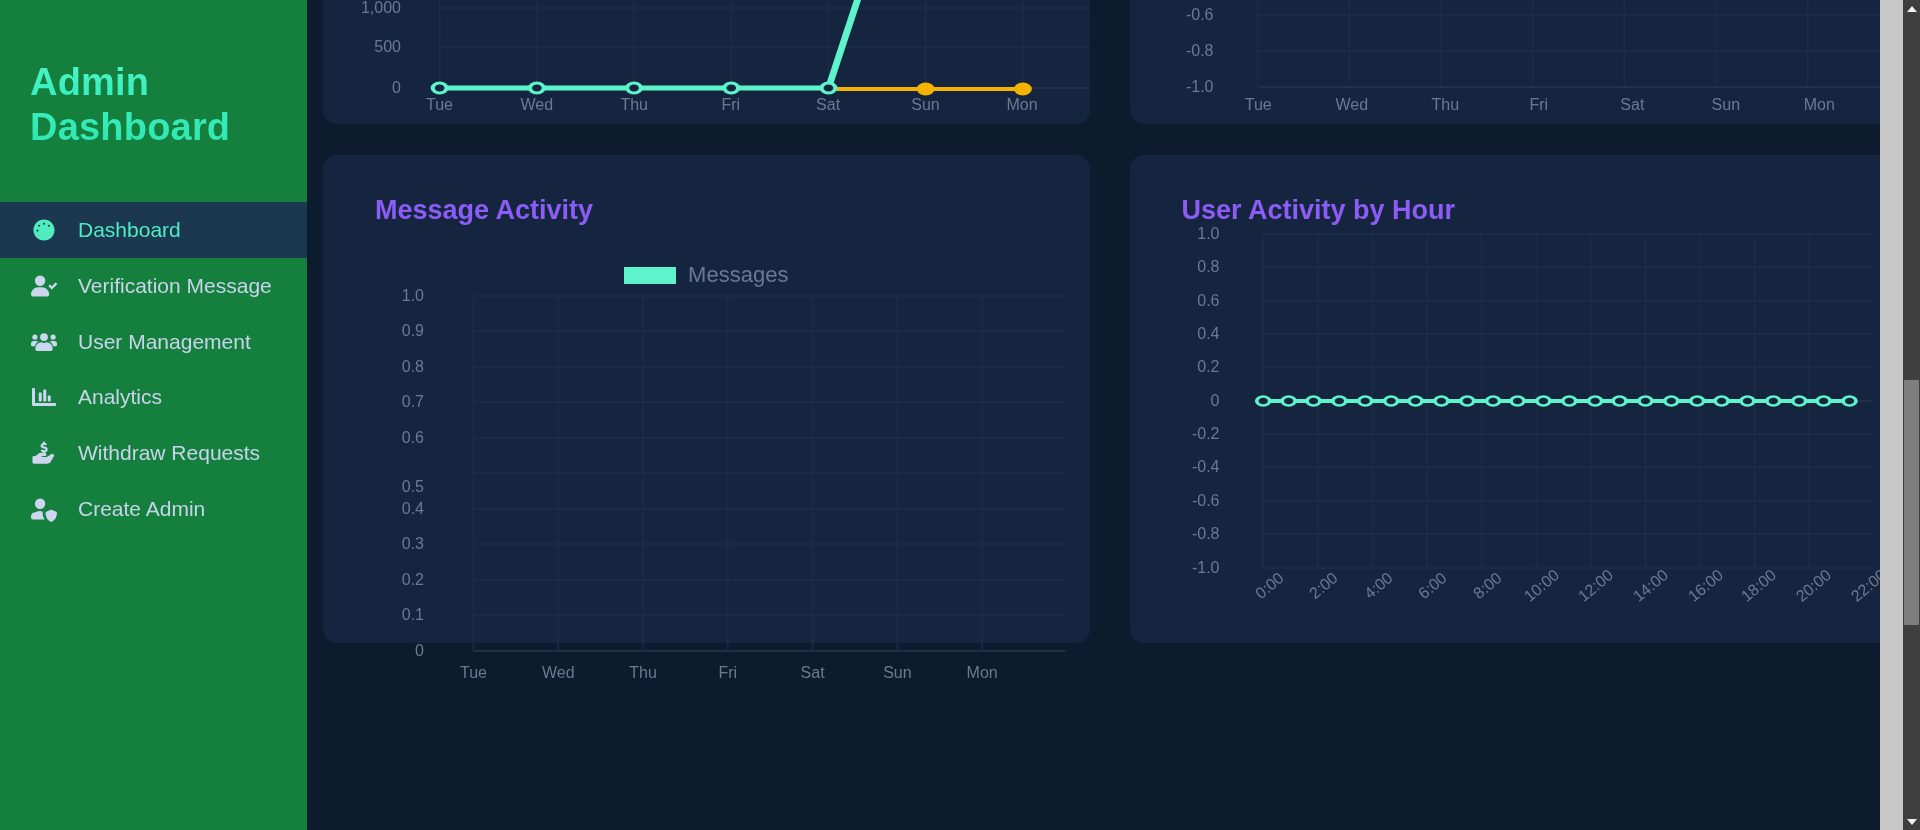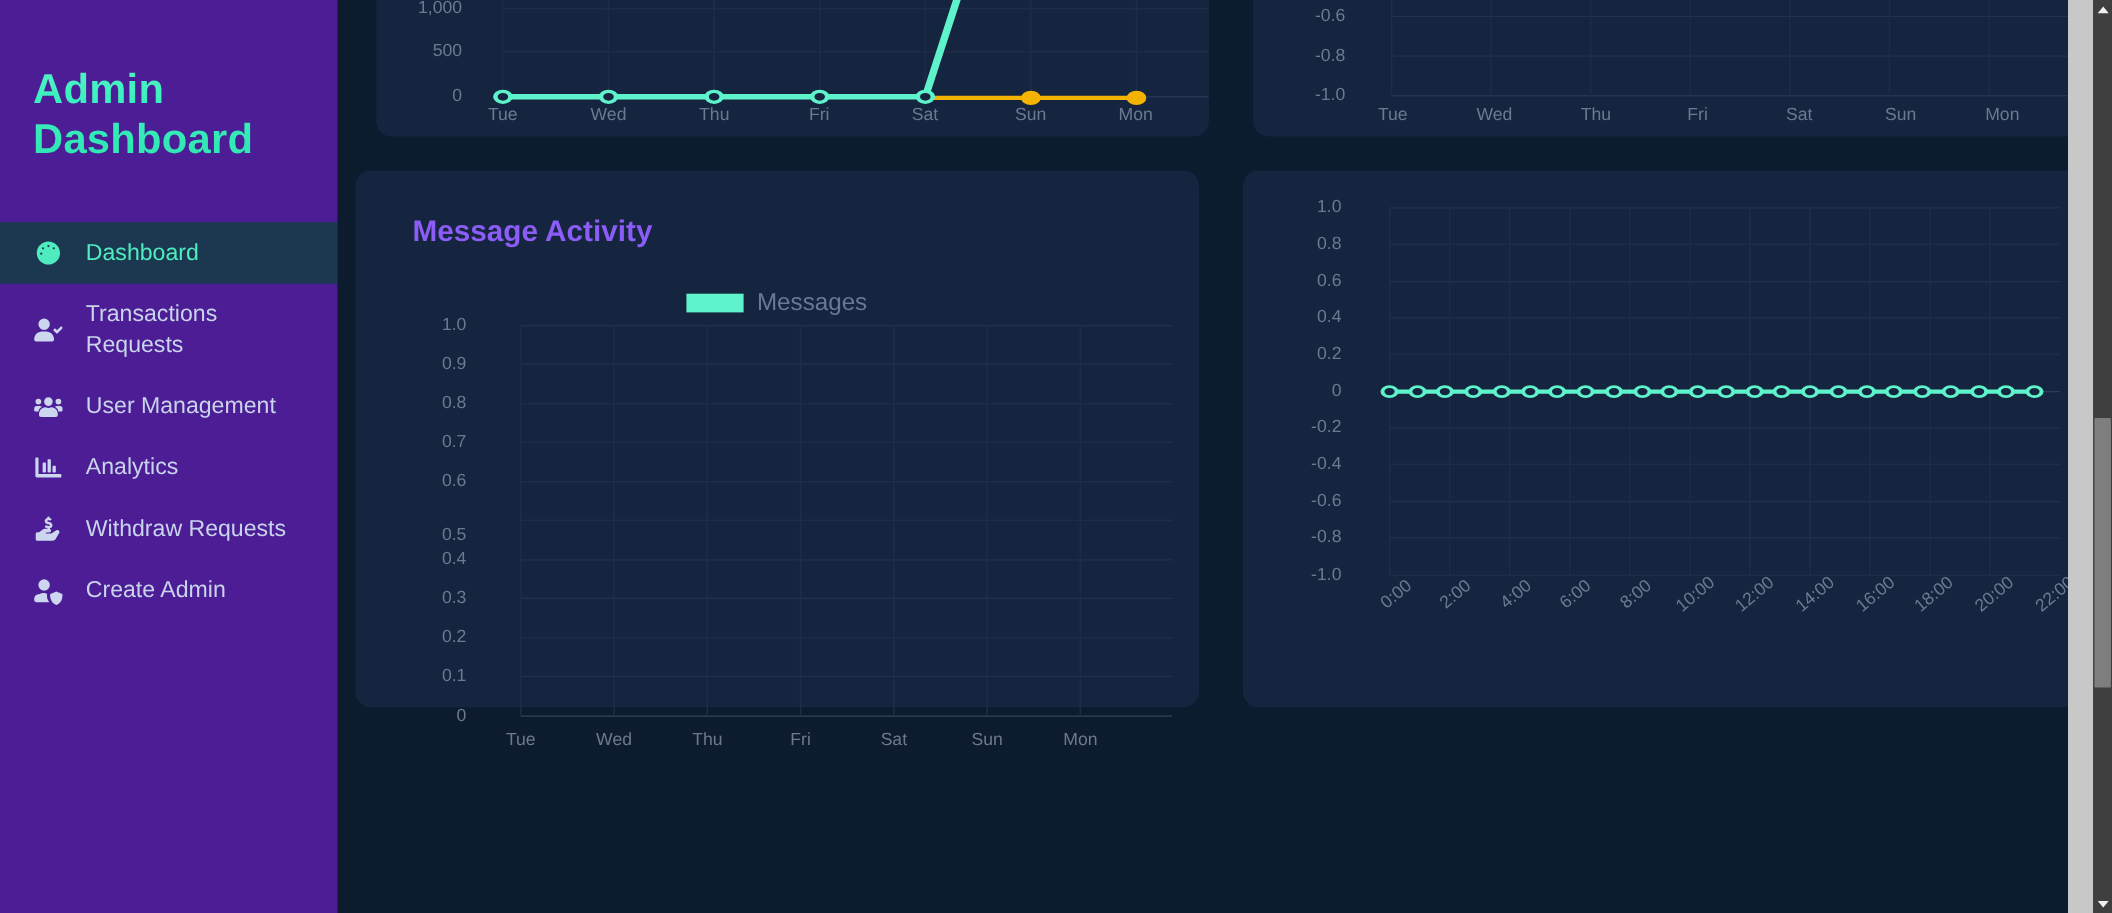--- a/index.html
+++ b/index.html
@@ -7,21 +7,21 @@
   body {
     background:#0d1b2e;
     font-family:"Liberation Sans", sans-serif;
     color:#dbe4f5;
   }
   #root { position:relative; width:1920px; height:830px; display:flex; }
 
   
   .sidebar {
     width:307px; flex:0 0 307px; height:830px;
-    background:#4c1d95;
+    background:#15803d;
     position:relative; overflow:hidden;
   }
   .brand {
     padding:60px 30px 0 30px;
     font-size:38px; font-weight:bold; line-height:1.18;
     background:linear-gradient(180deg,#8cf7c8 0%,#3bf0c0 60%,#2ee6b0 100%);
     -webkit-background-clip:text; background-clip:text;
     -webkit-text-fill-color:transparent; color:#4fecc0;
     letter-spacing:.2px;
   }
@@ -118,21 +118,21 @@
         </span>
         <span class="nav-label">Dashboard</span>
       </div>
 
       <div class="nav-item">
         <span class="nav-ico">
           <svg width="26" height="26" viewBox="0 0 640 512">
               <path d="M224 256a128 128 0 100-256 128 128 0 000 256zm-45 32C80 288 0 368 0 467a45 45 0 0045 45h358a45 45 0 0045-45c0-99-80-179-179-179h-90zm460-88l-24-24a12 12 0 00-17 0l-86 86-38-38a12 12 0 00-17 0l-24 24a12 12 0 000 17l70 70a12 12 0 0017 0l119-119a12 12 0 000-16z"></path>
             </svg>
         </span>
-        <span class="nav-label">Transactions Requests</span>
+        <span class="nav-label">Verification Message</span>
       </div>
 
       <div class="nav-item">
         <span class="nav-ico">
           <svg width="26" height="26" viewBox="0 0 640 512">
               <path d="M96 224a64 64 0 110-128 64 64 0 010 128zm448 0a64 64 0 110-128 64 64 0 010 128zm32 32h-64a63 63 0 00-45 19 146 146 0 0175 109h66a32 32 0 0032-32v-32a64 64 0 00-64-64zM320 256a96 96 0 110-192 96 96 0 010 192zm66 32h-7a129 129 0 01-118 0h-7a145 145 0 00-145 145v24a48 48 0 0048 48h326a48 48 0 0048-48v-24a145 145 0 00-145-145zM173 275a63 63 0 00-45-19H64a64 64 0 00-64 64v32a32 32 0 0032 32h66a146 146 0 0175-109z"></path>
             </svg>
         </span>
         <span class="nav-label">User Management</span>
       </div>
@@ -163,21 +163,21 @@
             </svg>
         </span>
         <span class="nav-label">Create Admin</span>
       </div>
 
     </nav>
   </aside>
 
   <main class="main">
 
-    <div class="grid" style="gap:40px;margin-left:19px;">
+    <div class="grid" style="gap:40px;">
 
       <section class="topcard" style="height:124px;">
         <div class="plot" style="position:absolute; left:0; top:0; right:0; height:124px; margin:0;">
 
           <div class="axis-label yl" style="top:8px; right:auto; left:12px; width:66px;">1,000</div>
           <div class="axis-label yl" style="top:47px; right:auto; left:12px; width:66px;">500</div>
           <div class="axis-label yl" style="top:88px; right:auto; left:12px; width:66px;">0</div>
 
           <svg class="chart" width="100%" height="124" viewBox="0 0 552 124" preserveAspectRatio="none">
             <line x1="84" y1="8" x2="552" y2="8" stroke="#23324d" stroke-width="1"></line>
@@ -296,20 +296,21 @@
           <div class="axis-label xl" style="left:29.4%; top:368px;">Wed</div>
           <div class="axis-label xl" style="left:41.2%; top:368px;">Thu</div>
           <div class="axis-label xl" style="left:53.0%; top:368px;">Fri</div>
           <div class="axis-label xl" style="left:64.8%; top:368px;">Sat</div>
           <div class="axis-label xl" style="left:76.6%; top:368px;">Sun</div>
           <div class="axis-label xl" style="left:88.4%; top:368px;">Mon</div>
         </div>
       </section>
 
       <section class="card" style="height:488px;">
+        <h2 class="card-title">User Activity by Hour</h2>
 
 
         <div class="plot" style="height:345px; margin-top:8px;">
           <div class="axis-label yl" style="top:0px;   left:0; width:66px;">1.0</div>
           <div class="axis-label yl" style="top:33px;  left:0; width:66px;">0.8</div>
           <div class="axis-label yl" style="top:67px;  left:0; width:66px;">0.6</div>
           <div class="axis-label yl" style="top:100px; left:0; width:66px;">0.4</div>
           <div class="axis-label yl" style="top:133px; left:0; width:66px;">0.2</div>
           <div class="axis-label yl" style="top:167px; left:0; width:66px;">0</div>
           <div class="axis-label yl" style="top:200px; left:0; width:66px;">-0.2</div>

